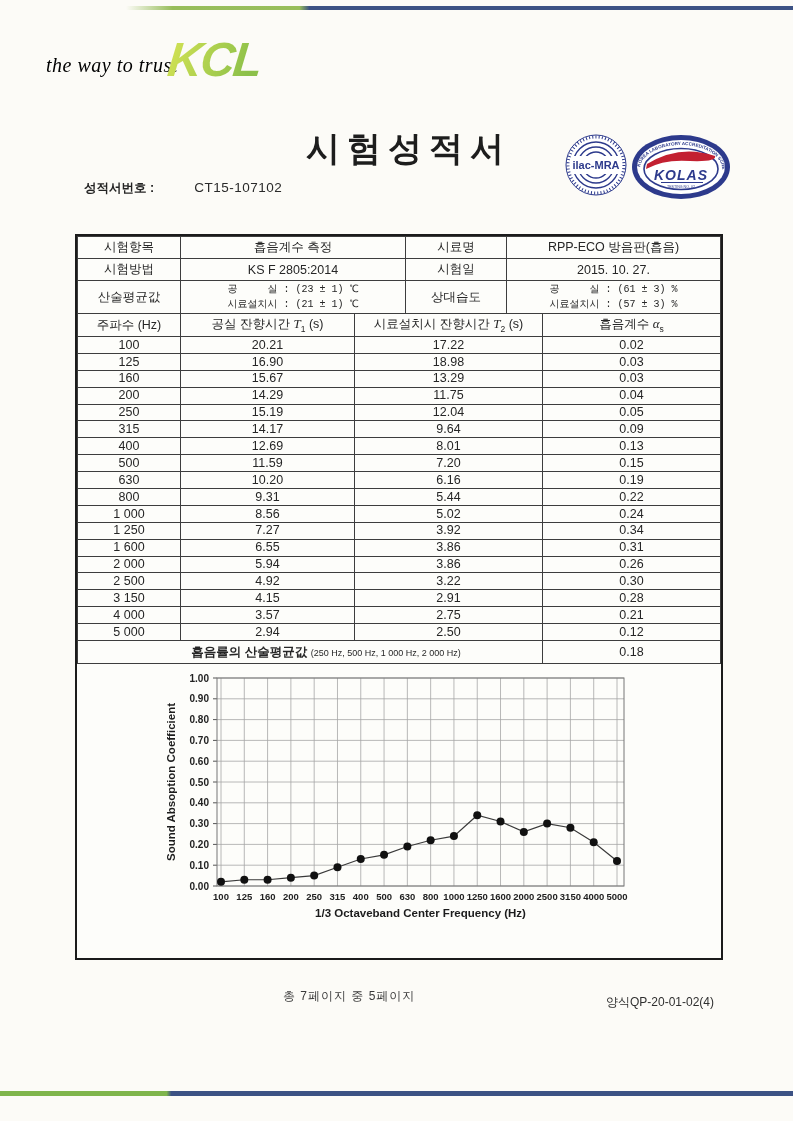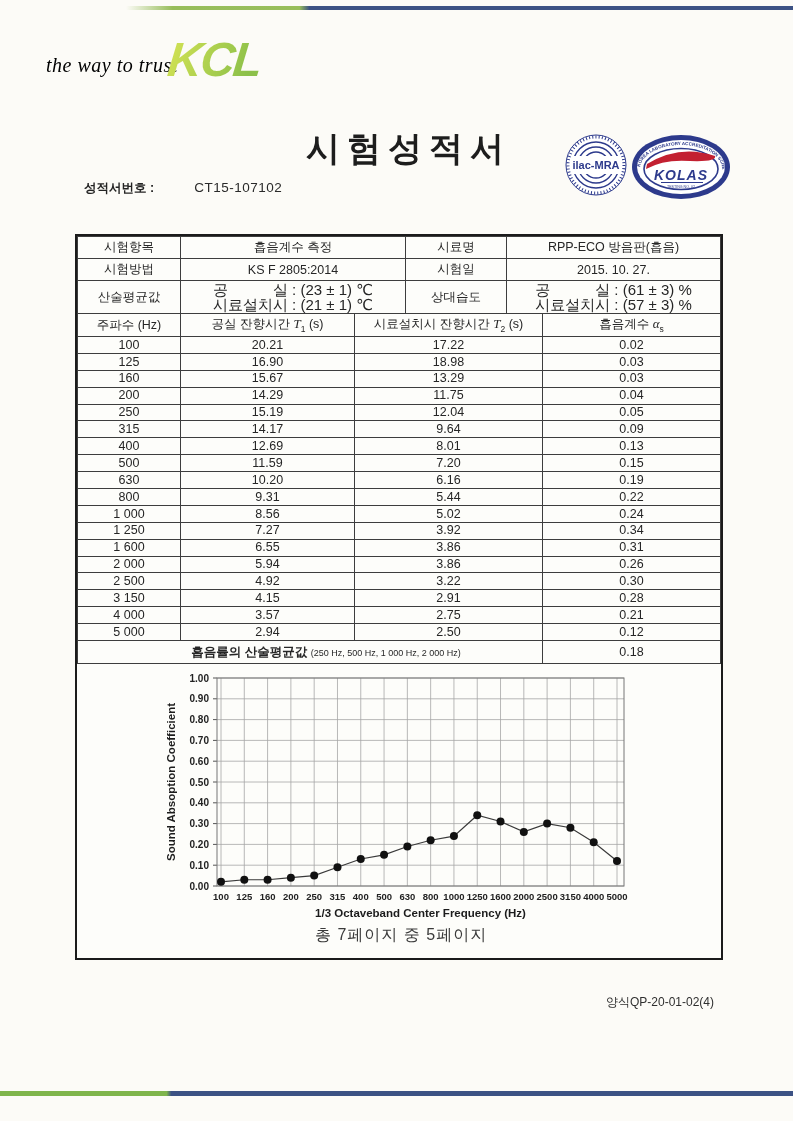--- a/index.html
+++ b/index.html
@@ -32,33 +32,33 @@
   
   .box { position:absolute; left:75px; top:234px; width:648px; height:726px; box-sizing:border-box;
     border:2px solid #1b1b1b; background:#fdfdfa; display:flex; flex-direction:column; }
   table.sec { border-collapse:collapse; width:100%; table-layout:fixed; }
   table.sec + table.sec { margin-top:-1px; }
   table.sec td, table.sec th { border:1px solid #3d3d3d; text-align:center; vertical-align:middle;
     padding:0; font-size:12.5px; font-weight:normal; color:#262626; overflow:hidden; white-space:nowrap; }
   .title-row td { height:25px; font-size:13.5px; color:#1f1f1f; }
   .info-row td { height:21px; }
   .env-row td { height:32px; }
-  .env-line { line-height:15px; font-size:15px; white-space:pre; }
+  .env-line { line-height:15px; font-size:10px; white-space:pre;font-family:Liberation Mono, monospace; }
   .hdr-row th { height:22px; font-size:12px; }
   .data-row td { height:15.9px; font-size:12px; line-height:1; }
   .sym { font-family:"Liberation Serif","DejaVu Serif",serif; font-style:italic; font-size:13px; }
   sub { font-size:8.5px; }
   .sum-row td { height:22px; }
   .sum-lbl { font-weight:bold; font-size:12.5px;margin-left:32px; }
   .sum-note { font-size:9px; font-weight:normal; }
   .sum-val { font-weight:bold; font-size:13.5px; color:#111; }
   .chart-row { flex:1 1 auto; position:relative; }
   .chart-row svg { display:block; }
   
-  .foot-page { position:absolute; left:283px; top:925px; font-size:16px; color:#3a3a3a; letter-spacing:1px;margin-left:32px; }
+  .foot-page { position:absolute; left:283px; top:988px; font-size:12px; color:#3a3a3a; letter-spacing:1px; }
   .foot-form { position:absolute; right:79px; top:994px; font-size:12px; color:#2f2f2f; }
 </style>
 </head>
 <body>
 
 <div class="page">
 
   <div class="top-bar"></div>
 
   <div class="brand">

